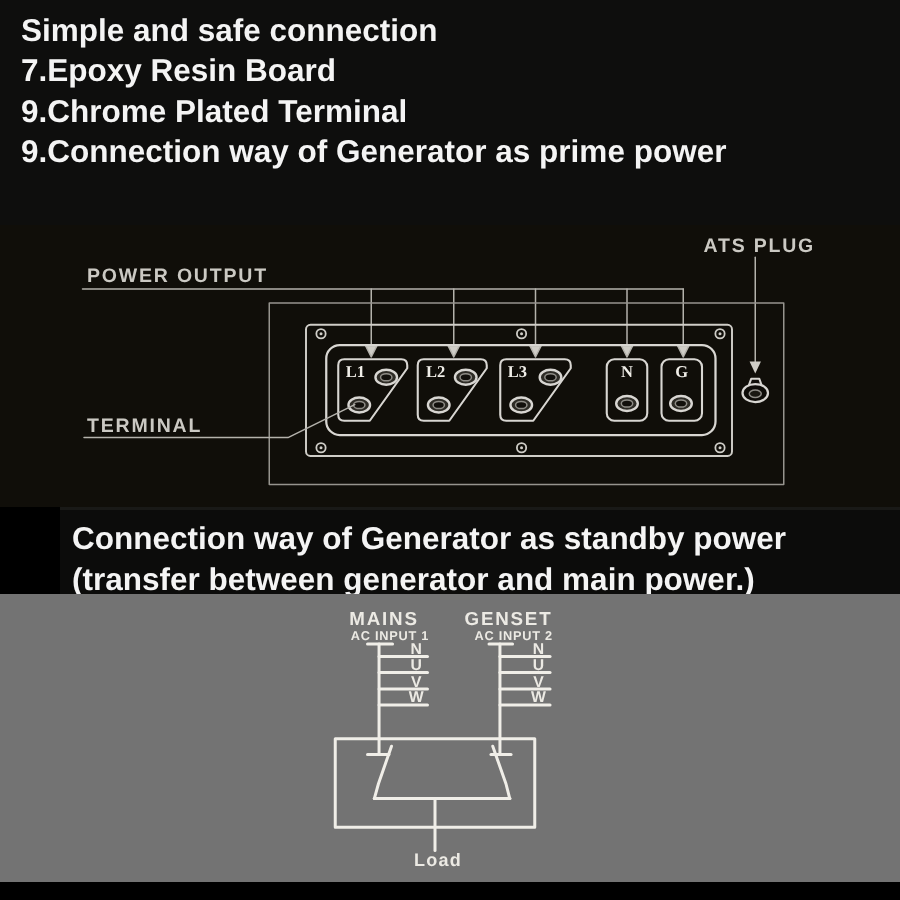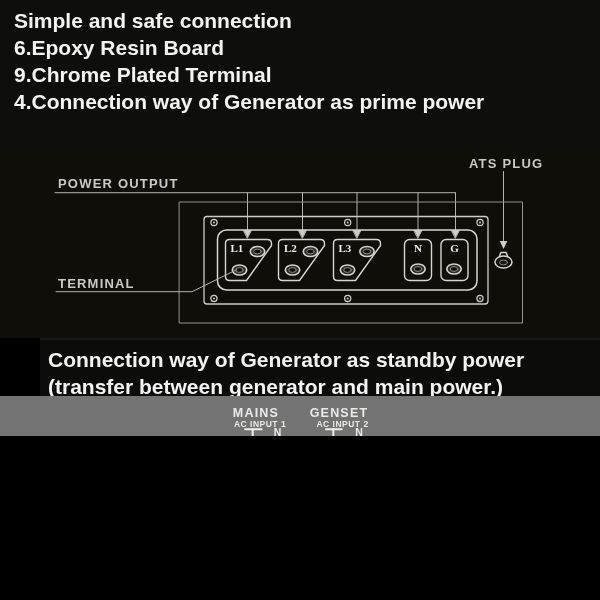--- a/index.html
+++ b/index.html
@@ -1,16 +1,16 @@
 <!DOCTYPE html>
 <html><head>
 <meta charset="utf-8">
 <style>
   html,body{margin:0;padding:0;background:#000;}
-  .stage{position:relative;width:600px;height:436px;overflow:hidden;background:#000;
+  .stage{position:relative;width:600px;height:600px;overflow:hidden;background:#000;
          font-family:"Liberation Sans",sans-serif;}
   .sec{position:absolute;left:0;width:600px;}
   .sec-top{top:0;height:150px;background:#0e0e0d;}
   .sec-mid{top:150px;height:188px;background:#100e09;}
   .sec-standby{top:338px;height:70px;background:#0c0c0b;
                border-top:2px solid #191917;border-bottom:2px solid #737373;box-sizing:border-box;margin-left:40px;}
   .sec-bottom{top:396px;height:192px;background:#737373;}
   .toplines{padding:7px 0 0 14px;}
   .topline{font-size:21px;font-weight:bold;line-height:27px;color:#f4f4f4;letter-spacing:0px;white-space:nowrap;}
   .standbylines{padding:6px 0 0 8px;}
@@ -21,23 +21,23 @@
   .wlabel{font-weight:bold;fill:#eceae4;}
 </style>
 </head>
 <body>
 
 <div class="stage">
 
   <div class="sec sec-top">
     <div class="toplines">
       <div class="topline">Simple and safe connection</div>
-      <div class="topline">6.Epoxy Resin Board</div>
+      <div class="topline">7.Epoxy Resin Board</div>
       <div class="topline">9.Chrome Plated Terminal</div>
-      <div class="topline">4.Connection way of Generator as prime power</div>
+      <div class="topline">9.Connection way of Generator as prime power</div>
     </div>
   </div>
 
   <div class="sec sec-mid">
     <svg width="600" height="188" viewBox="0 0 600 188">
       <g stroke-linejoin="round" stroke-linecap="round">
 
         <text class="dlabel" x="58" y="38">POWER OUTPUT</text>
         <path d="M55,42.7 H455.5" stroke="#b4b2ac" stroke-width="1" fill="none"></path>
 

